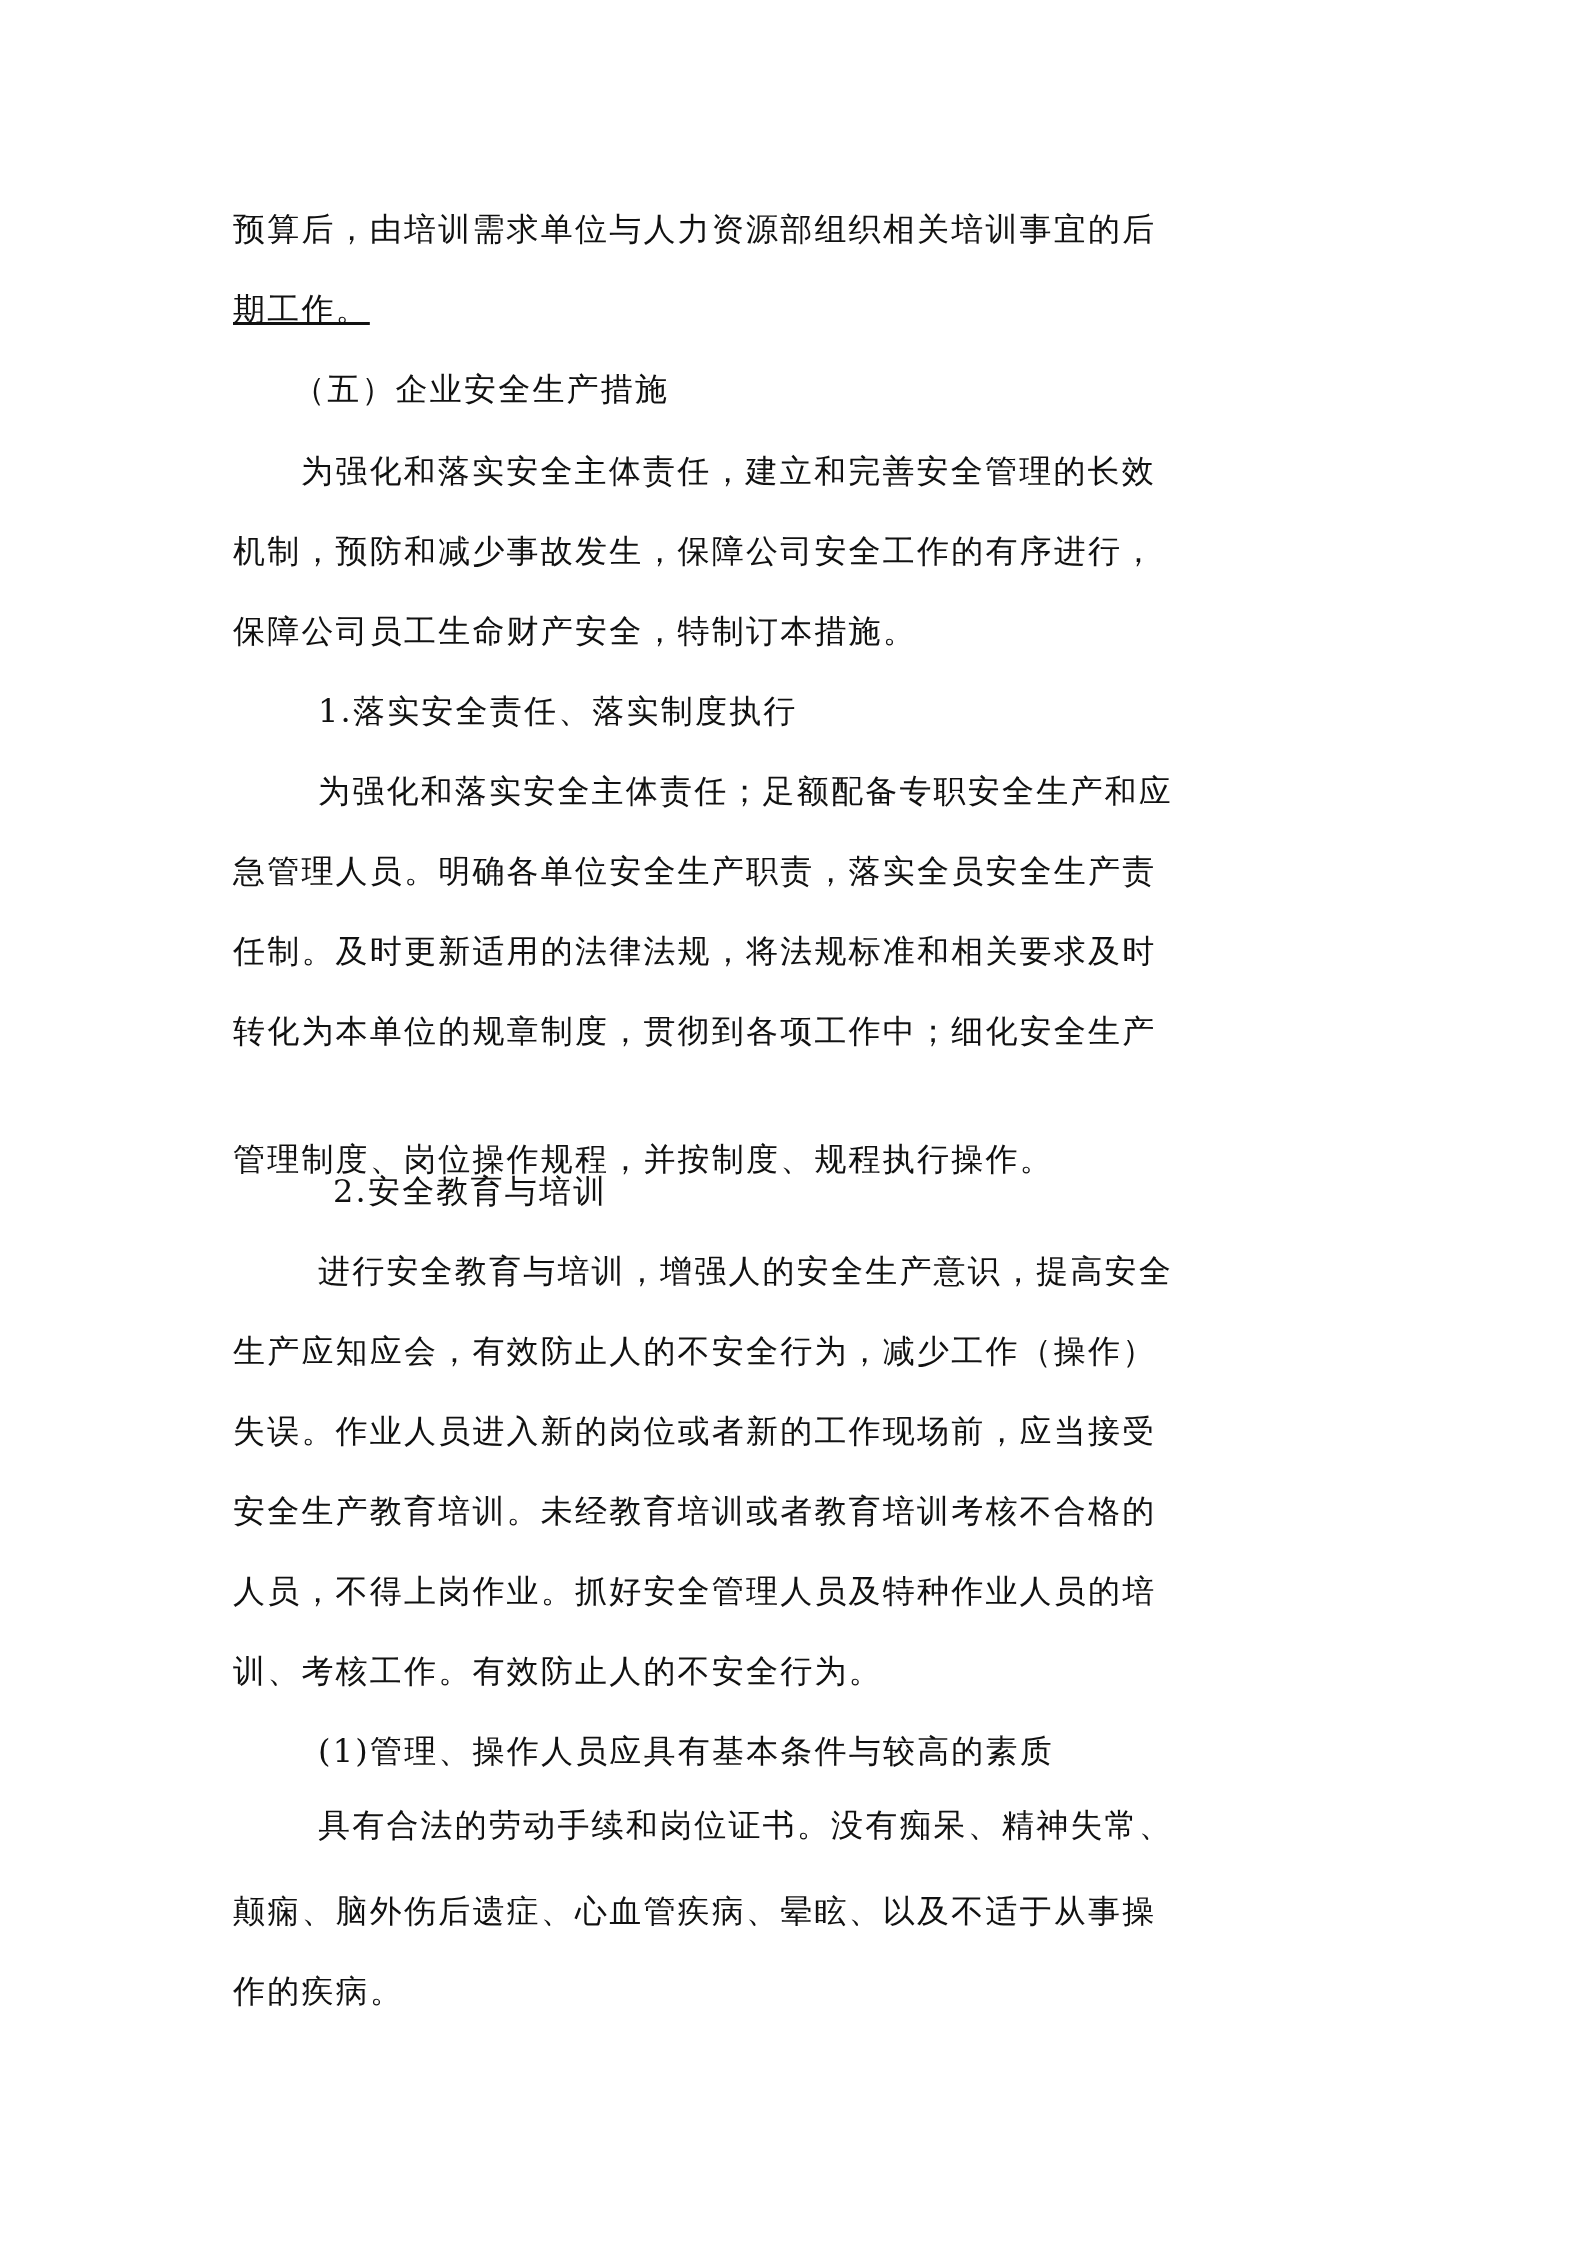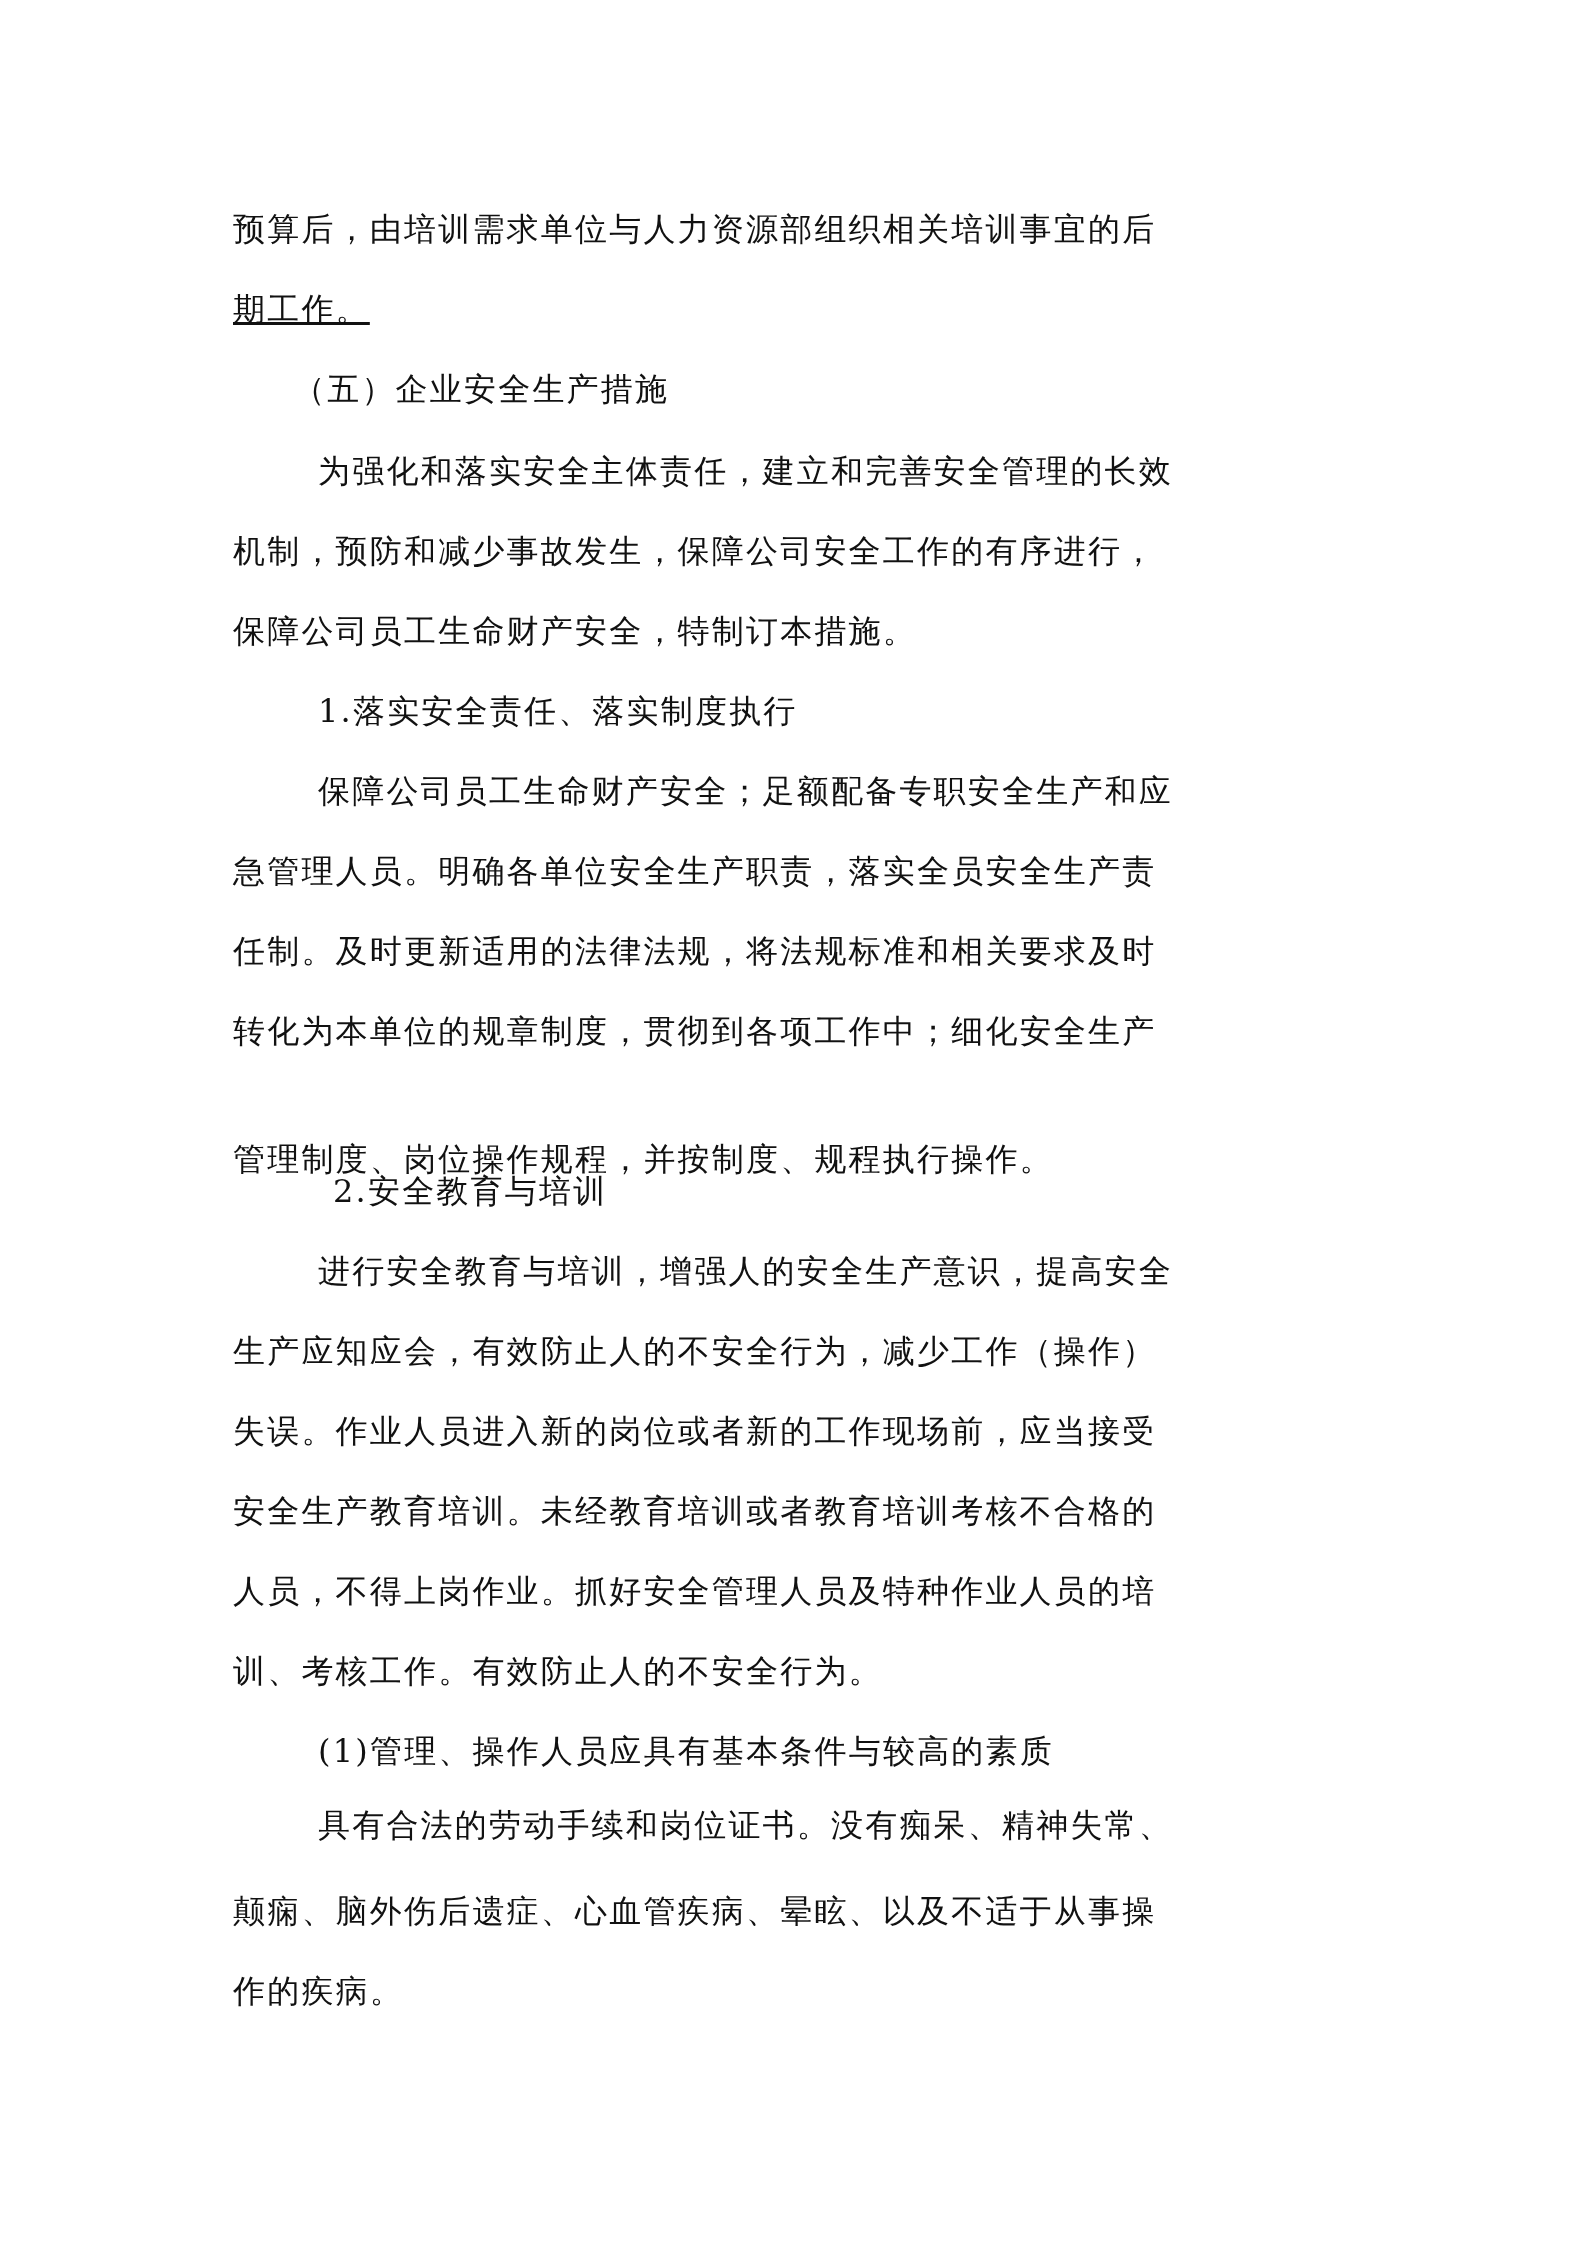--- a/index.html
+++ b/index.html
@@ -8,25 +8,25 @@
   .page { position: absolute; left: 233px; top: 205px; width: 1130px; }
   .line { position: absolute; left: 0; font-size: 32px; line-height: 48px; white-space: nowrap; letter-spacing: 2.2px; }
 </style>
 </head>
 <body>
 
 <div class="page" id="page">
     <div class="line" style="top: 0px; left: 0px;">预算后，由培训需求单位与人力资源部组织相关培训事宜的后</div>
     <div class="line" style="top: 80px; left: 0px; text-decoration: underline;">期工作。</div>
     <div class="line" style="top: 160px; left: 60px;">（五）企业安全生产措施</div>
-    <div class="line" style="top: 242px; left: 85px;">为强化和落实安全主体责任，建立和完善安全管理的长效</div>
+    <div class="line" style="top: 242px; left: 68px;">为强化和落实安全主体责任，建立和完善安全管理的长效</div>
     <div class="line" style="top: 322px; left: 0px;">机制，预防和减少事故发生，保障公司安全工作的有序进行，</div>
     <div class="line" style="top: 402px; left: 0px;">保障公司员工生命财产安全，特制订本措施。</div>
     <div class="line" style="top: 482px; left: 85px;">1.落实安全责任、落实制度执行</div>
-    <div class="line" style="top: 562px; left: 85px;">保障公司员工生命财产安全；足额配备专职安全生产和应</div>
+    <div class="line" style="top: 562px; left: 85px;">为强化和落实安全主体责任；足额配备专职安全生产和应</div>
     <div class="line" style="top: 642px; left: 0px;">急管理人员。明确各单位安全生产职责，落实全员安全生产责</div>
     <div class="line" style="top: 722px; left: 0px;">任制。及时更新适用的法律法规，将法规标准和相关要求及时</div>
     <div class="line" style="top: 802px; left: 0px;">转化为本单位的规章制度，贯彻到各项工作中；细化安全生产</div>
     <div class="line" style="top: 882px; left: 0px; margin-top: 48px;">管理制度、岗位操作规程，并按制度、规程执行操作。</div>
     <div class="line" style="top: 962px; left: 100px;">2.安全教育与培训</div>
     <div class="line" style="top: 1042px; left: 85px;">进行安全教育与培训，增强人的安全生产意识，提高安全</div>
     <div class="line" style="top: 1122px; left: 0px;">生产应知应会，有效防止人的不安全行为，减少工作（操作）</div>
     <div class="line" style="top: 1202px; left: 0px;">失误。作业人员进入新的岗位或者新的工作现场前，应当接受</div>
     <div class="line" style="top: 1282px; left: 0px;">安全生产教育培训。未经教育培训或者教育培训考核不合格的</div>
     <div class="line" style="top: 1362px; left: 0px;">人员，不得上岗作业。抓好安全管理人员及特种作业人员的培</div>

